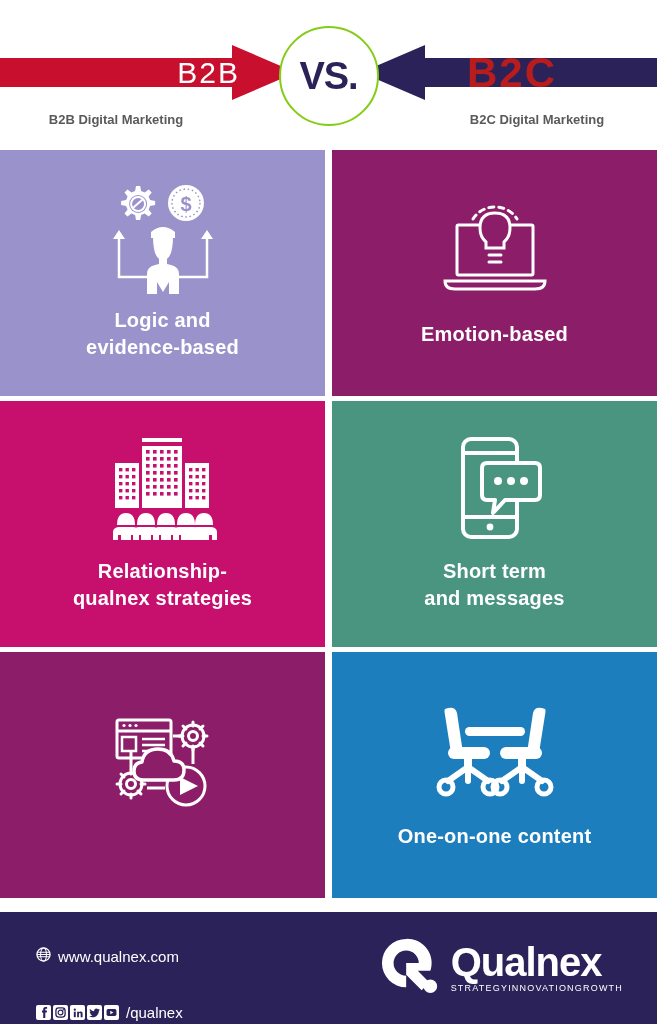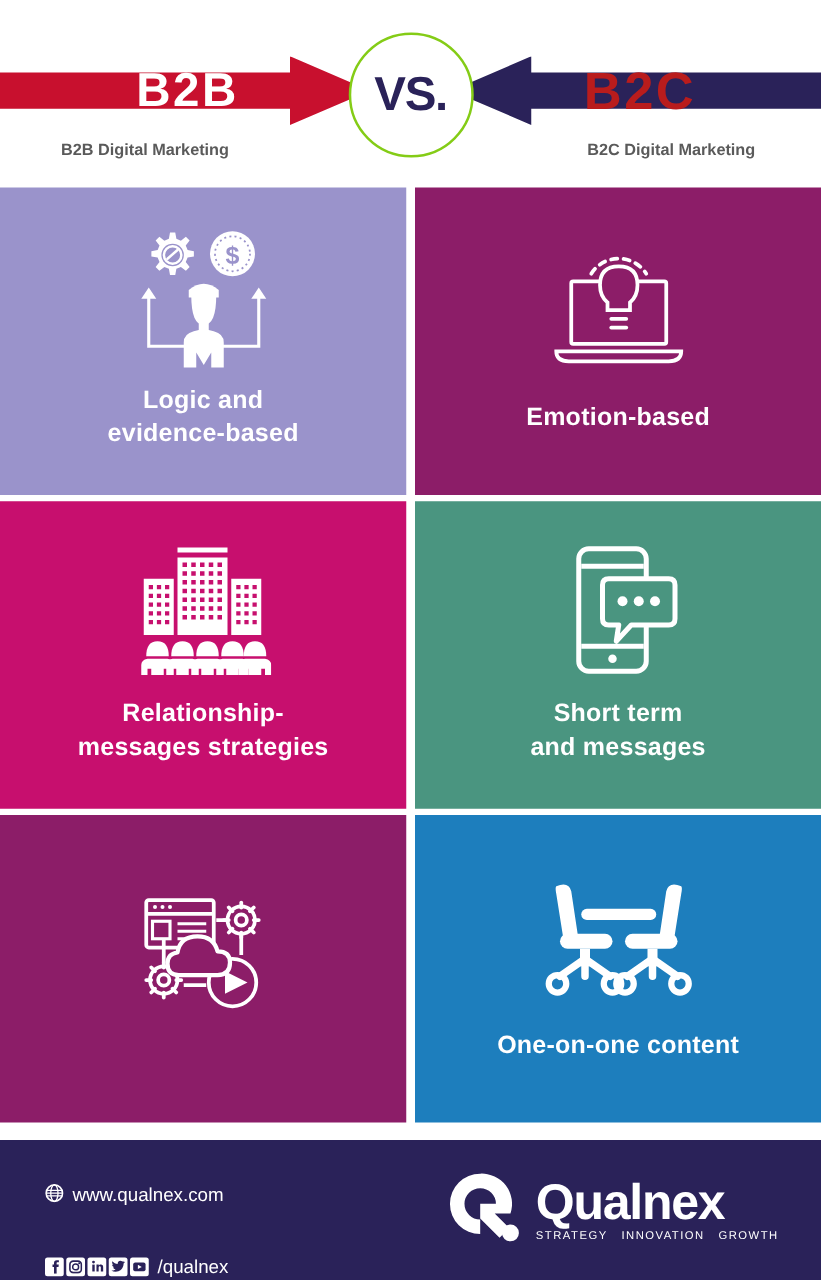--- a/index.html
+++ b/index.html
@@ -31,24 +31,24 @@
     background: #c8102e;
     clip-path: polygon(0 13px, 232px 13px, 232px 0, 296px 27.5px, 232px 55px, 232px 42px, 0 42px);
   }
   .arrow-left-label {
     position: absolute;
     left: 60px;
     top: 46px;
     width: 180px;
     height: 54px;
     line-height: 54px;
-    text-align: center;
+    text-align: right;
     color: #ffffff;
-    font-size: 38px;
-    font-weight: bold;
+    font-size: 30px;
+    font-weight: normal;
     letter-spacing: 2px;
   }
   .arrow-right {
     position: absolute;
     right: 0;
     top: 45px;
     width: 296px;
     height: 55px;
     background: #2a2259;
     clip-path: polygon(296px 13px, 64px 13px, 64px 0, 0 27.5px, 64px 55px, 64px 42px, 296px 42px);
@@ -199,21 +199,20 @@
     font-size: 40px;
     font-weight: bold;
     letter-spacing: -1px;
     line-height: 0.95;
   }
   .logo-tag {
     color: #ffffff;
     font-size: 9px;
     letter-spacing: 1.2px;
     display: flex;
-    gap: 11px;
     margin-top: 2px;
     align-items: center;
   }
   .logo-textblock {
     display: flex;
     flex-direction: column;
   }
 </style>
 </head>
 <body>
@@ -375,21 +374,21 @@
 
           <path d="M4 105 L4 97 q0-4 5-5 l8 0 8 0 q5 1 5 5 l0 8 -5 0 0-5 -3 0 0 5 -10 0 0-5 -3 0 0 5z"></path>
           <path d="M24 105 L24 97 q0-4 5-5 l8 0 8 0 q5 1 5 5 l0 8 -5 0 0-5 -3 0 0 5 -10 0 0-5 -3 0 0 5z"></path>
           <path d="M44 105 L44 97 q0-4 5-5 l8 0 8 0 q5 1 5 5 l0 8 -5 0 0-5 -3 0 0 5 -10 0 0-5 -3 0 0 5z"></path>
           <path d="M64 105 L64 97 q0-4 5-5 l8 0 8 0 q5 1 5 5 l0 8 -5 0 0-5 -3 0 0 5 -10 0 0-5 -3 0 0 5z"></path>
           <path d="M82 105 L82 97 q0-4 5-5 l8 0 8 0 q5 1 5 5 l0 8 -5 0 0-5 -3 0 0 5 -10 0 0-5 -3 0 0 5z"></path>
         </g>
       </svg>
     </div>
     <div class="cell-label">Relationship-
-messages strategies</div>
+qualnex strategies</div>
   </div>
 
   <div class="cell" style="background:#4a9580">
     <div class="cell-icon">
       <svg width="104" height="110" viewBox="0 0 104 110" fill="none" xmlns="http://www.w3.org/2000/svg">
 
         <rect x="20" y="6" width="54" height="98" rx="8" stroke="#ffffff" stroke-width="4" fill="none"></rect>
         <path d="M22 20 L72 20" stroke="#ffffff" stroke-width="4"></path>
         <path d="M22 84 L72 84" stroke="#ffffff" stroke-width="4"></path>
         <circle cx="47" cy="94" r="3.4" fill="#ffffff"></circle>

